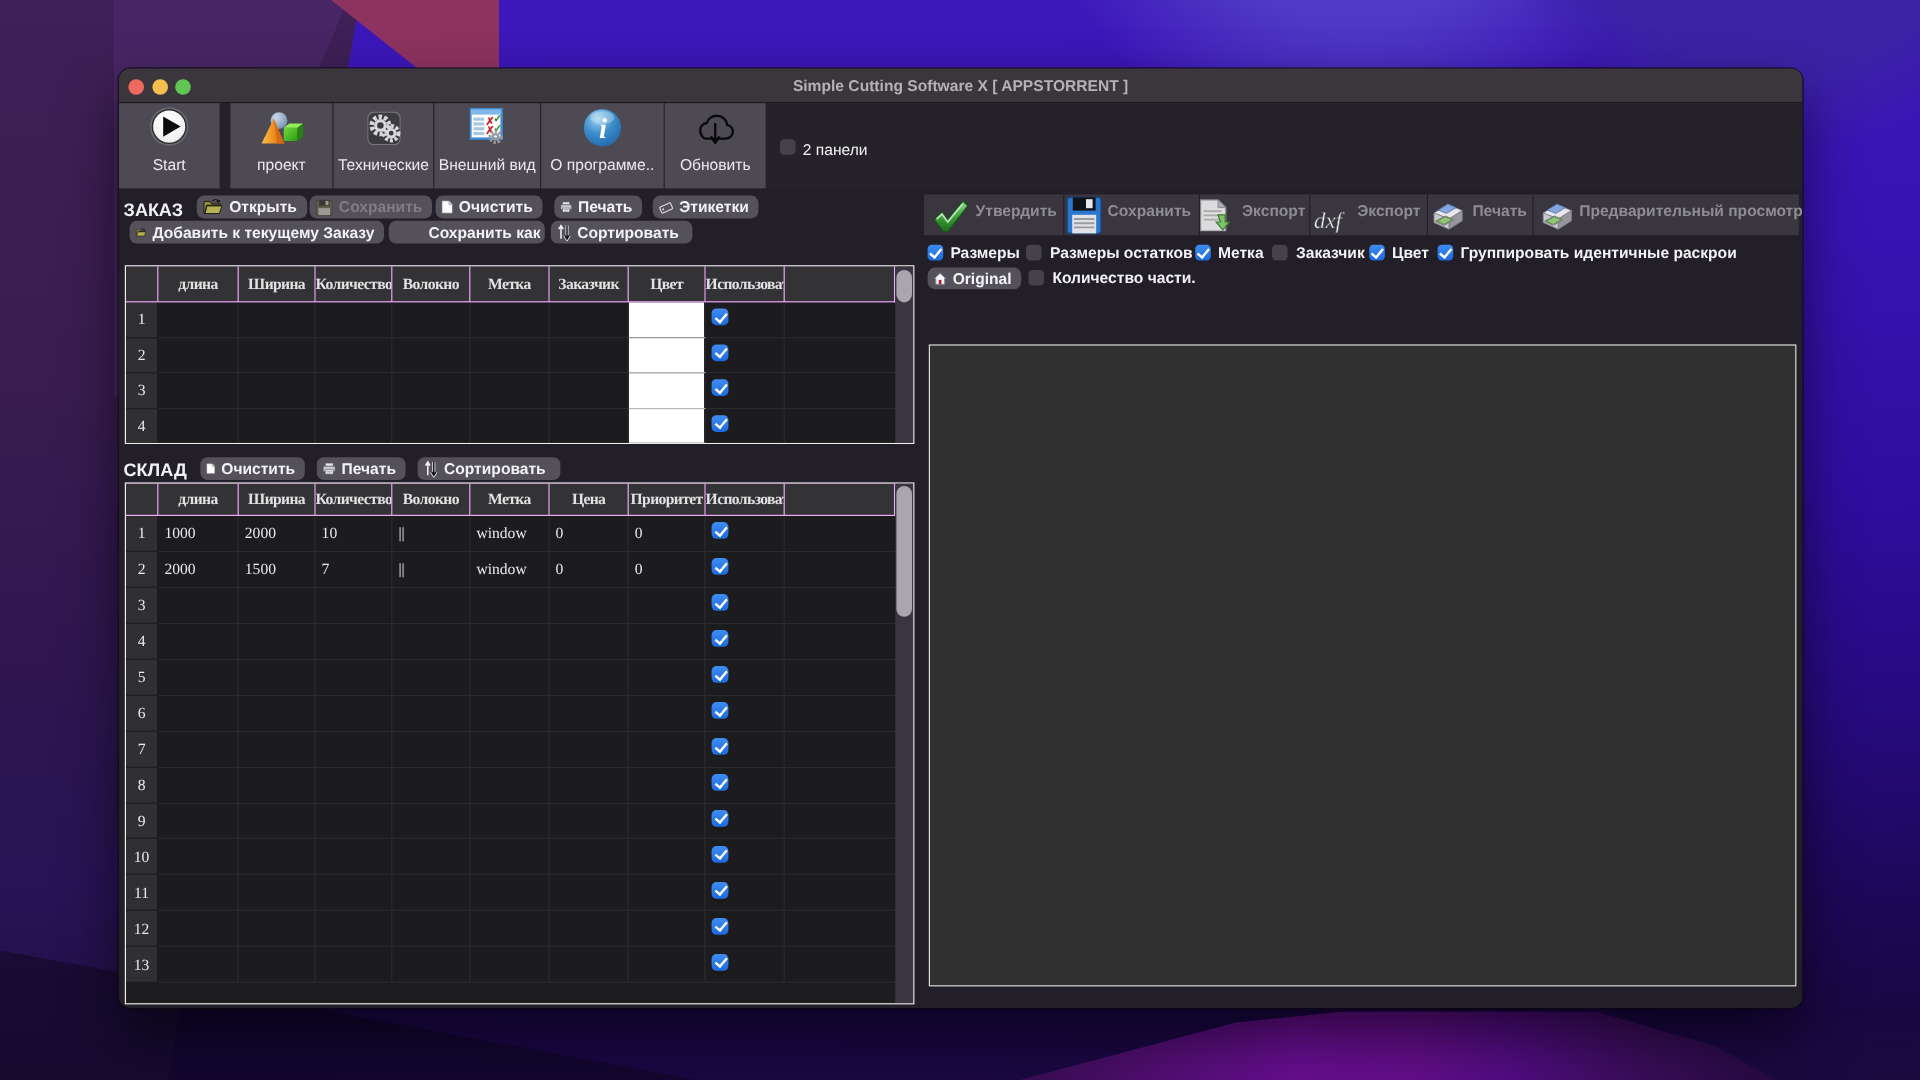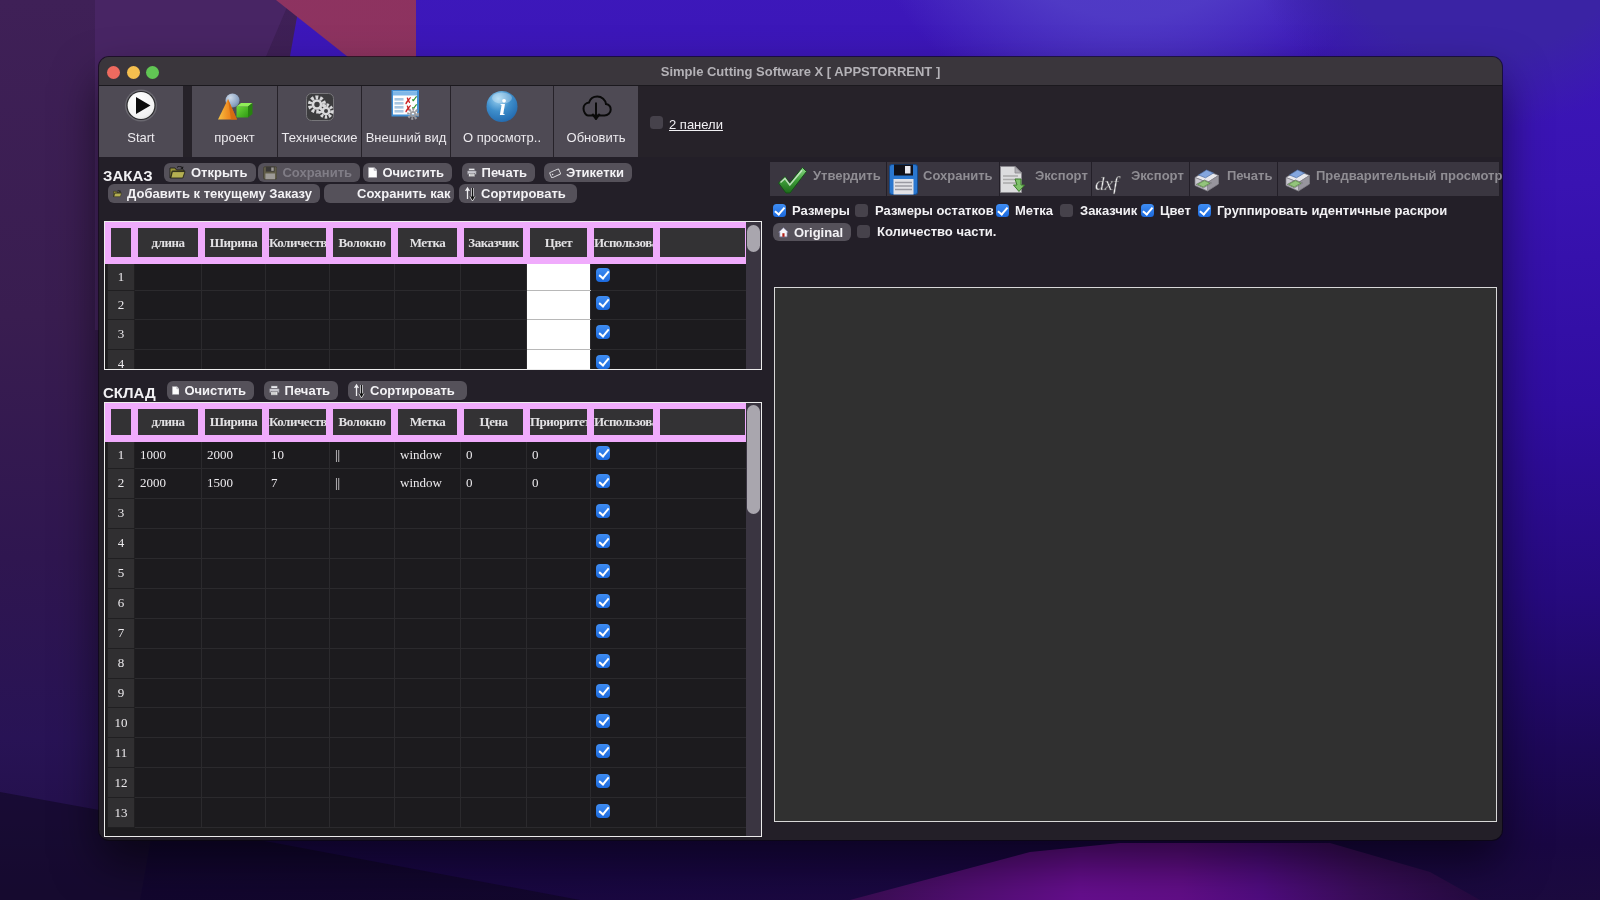--- a/index.html
+++ b/index.html
@@ -28,21 +28,21 @@
   .btn{position:absolute;height:19px;background:#55515a;border-radius:6px;color:#f3f2f5;
     font-size:13px;font-weight:bold;display:flex;align-items:center;gap:5px;padding:0;
     justify-content:flex-start;white-space:nowrap;}
   .btn svg{margin-left:5px;}
   .btn span{padding-right:8px;}
   .btn.dis{color:#807d86;}
   
   .tbl{position:absolute;left:5px;background:#1d1c1e;border:1px solid #ececec;overflow:hidden;}
   table{border-collapse:collapse;table-layout:fixed;width:642px;font-family:"Liberation Serif",serif;}
   th{background:#333234;color:#e2e1e3;font-weight:bold;font-size:13px;letter-spacing:-0.5px;padding:0;height:29px;
-     border:7px solid #f0abfc;overflow:hidden;white-space:nowrap;}
+     border:1px solid #f0abfc;overflow:hidden;white-space:nowrap;}
   td{background:#1c1b1e;border:1px solid #2b2a2d;font-size:13px;color:#eceaed;overflow:hidden;
      white-space:nowrap;padding:0 0 0 5px;}
   td.num{background:#302f31;text-align:center;border:1px solid #201f21;padding:0;}
   td.colorcell{background:#ffffff;border-top:1px solid #b8b8b8;border-bottom:1px solid #b8b8b8;}
   .cbx{width:14px;height:14px;border-radius:4px;background:linear-gradient(#3f8df2,#1c6ade);
        position:relative;display:inline-block;}
   .cbx:after{content:"";position:absolute;left:4.5px;top:1.5px;width:4px;height:8px;
        border:solid #fff;border-width:0 2px 2px 0;transform:rotate(40deg);}
   .cbs{position:absolute;width:13px;height:13px;border-radius:3.5px;background:#46424b;}
   .cbs.on{background:linear-gradient(#3f8df2,#1c6ade);}
@@ -164,31 +164,31 @@
             <radialGradient id="inf" cx="0.38" cy="0.25" r="0.9">
               <stop offset="0" stop-color="#9fd4f2"></stop>
               <stop offset="0.45" stop-color="#3e8ecb"></stop>
               <stop offset="1" stop-color="#1a5fa6"></stop>
             </radialGradient>
           </defs>
         <circle cx="16.5" cy="16.5" r="15.5" fill="url(#inf)"></circle>
           <ellipse cx="16.5" cy="8" rx="10" ry="5.5" fill="#ffffff" opacity="0.28"></ellipse>
         <text x="17" y="25" font-family="Liberation Serif" font-style="italic" font-weight="bold" font-size="24" fill="#ffffff" text-anchor="middle">i</text>
       </svg>
-      <div class="tlabel">О просмотр..</div>
+      <div class="tlabel">О программе..</div>
     </div>
     <div class="tcell" style="left:455px;width:84px;">
       <svg class="ticon" style="top:7px;" width="38" height="27" viewBox="0 0 38 27">
         <path d="M11 22.5 h16.5 c3.4 0 6.2-2.6 6.2-5.8 c0-2.8-2-5.1-4.7-5.6 c-0.5-4.3-4.2-7.6-8.7-7.6 c-3.9 0-7.2 2.5-8.3 6 c-3.1 0.3-5.5 2.8-5.5 5.9 c0 3.9 2.6 7.1 4.5 7.1 Z" fill="none" stroke="#0a0a0a" stroke-width="2"></path>
         <path d="M19 9.5 L19 25 M15.3 20.8 L19 26 L22.7 20.8" fill="none" stroke="#0a0a0a" stroke-width="2"></path>
       </svg>
       <div class="tlabel">Обновить</div>
     </div>
     <div class="cbs" style="left:551px;top:30px;"></div>
-    <div class="cblab" style="left:570px;top:31px;font-weight:normal;text-decoration:underline;">2 панели</div>
+    <div class="cblab" style="left:570px;top:31px;font-weight:normal;">2 панели</div>
   </div>
   <div id="leftpane">
     <div class="seclab" style="left:4px;top:110px;">ЗАКАЗ</div>
     <div class="btn" style="left:65px;top:106px;width:92px;">
         <svg width="17" height="14" viewBox="0 0 17 14">
           <path d="M1 2 h5 l1.5 2 H15 v1 H3.2 L1.6 12 H1 Z" fill="#97923b" stroke="#1a1a10" stroke-width="0.8"></path>
           <path d="M3.4 5.6 H16 L13.8 12 H1.8 Z" fill="#b5b052" stroke="#1a1a10" stroke-width="0.8"></path>
           <path d="M8 1.5 C10 -0.5 13 0 13.5 2.5 M13.5 2.5 l-1.8 -0.4 m1.8 0.4 l0.4-1.8" fill="none" stroke="#111" stroke-width="1"></path>
         </svg>
         <span>Открыть</span>

